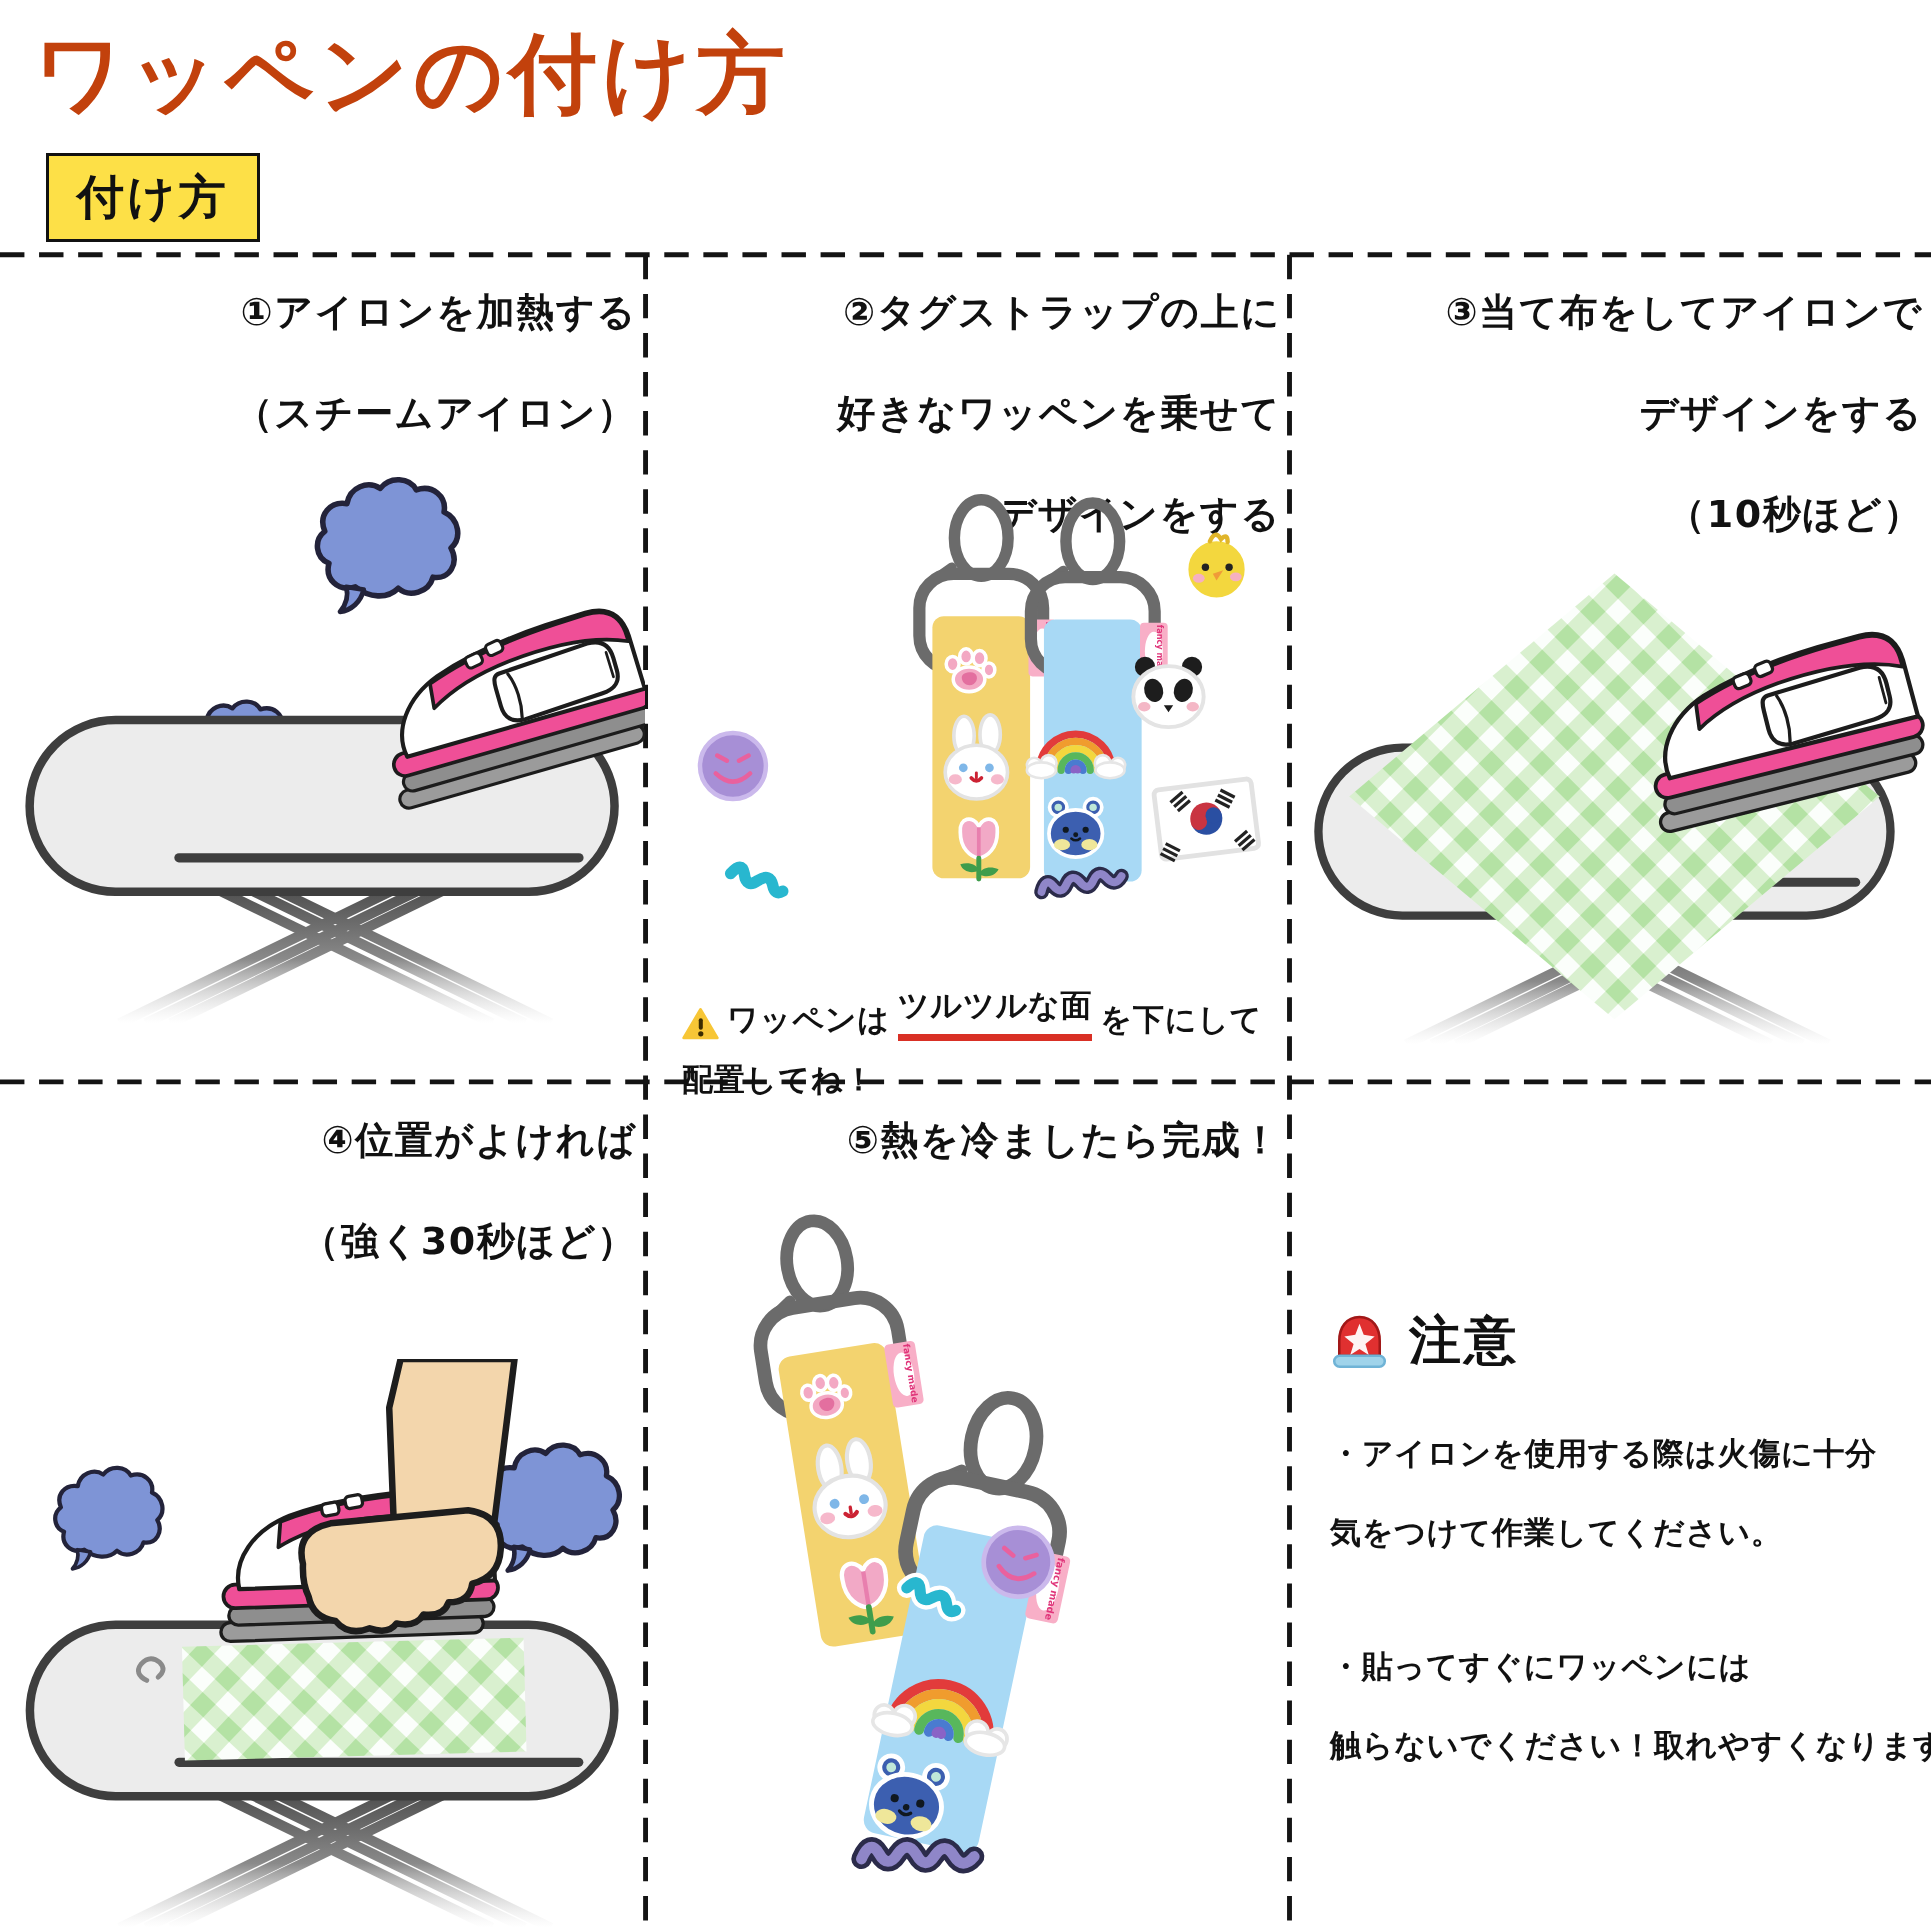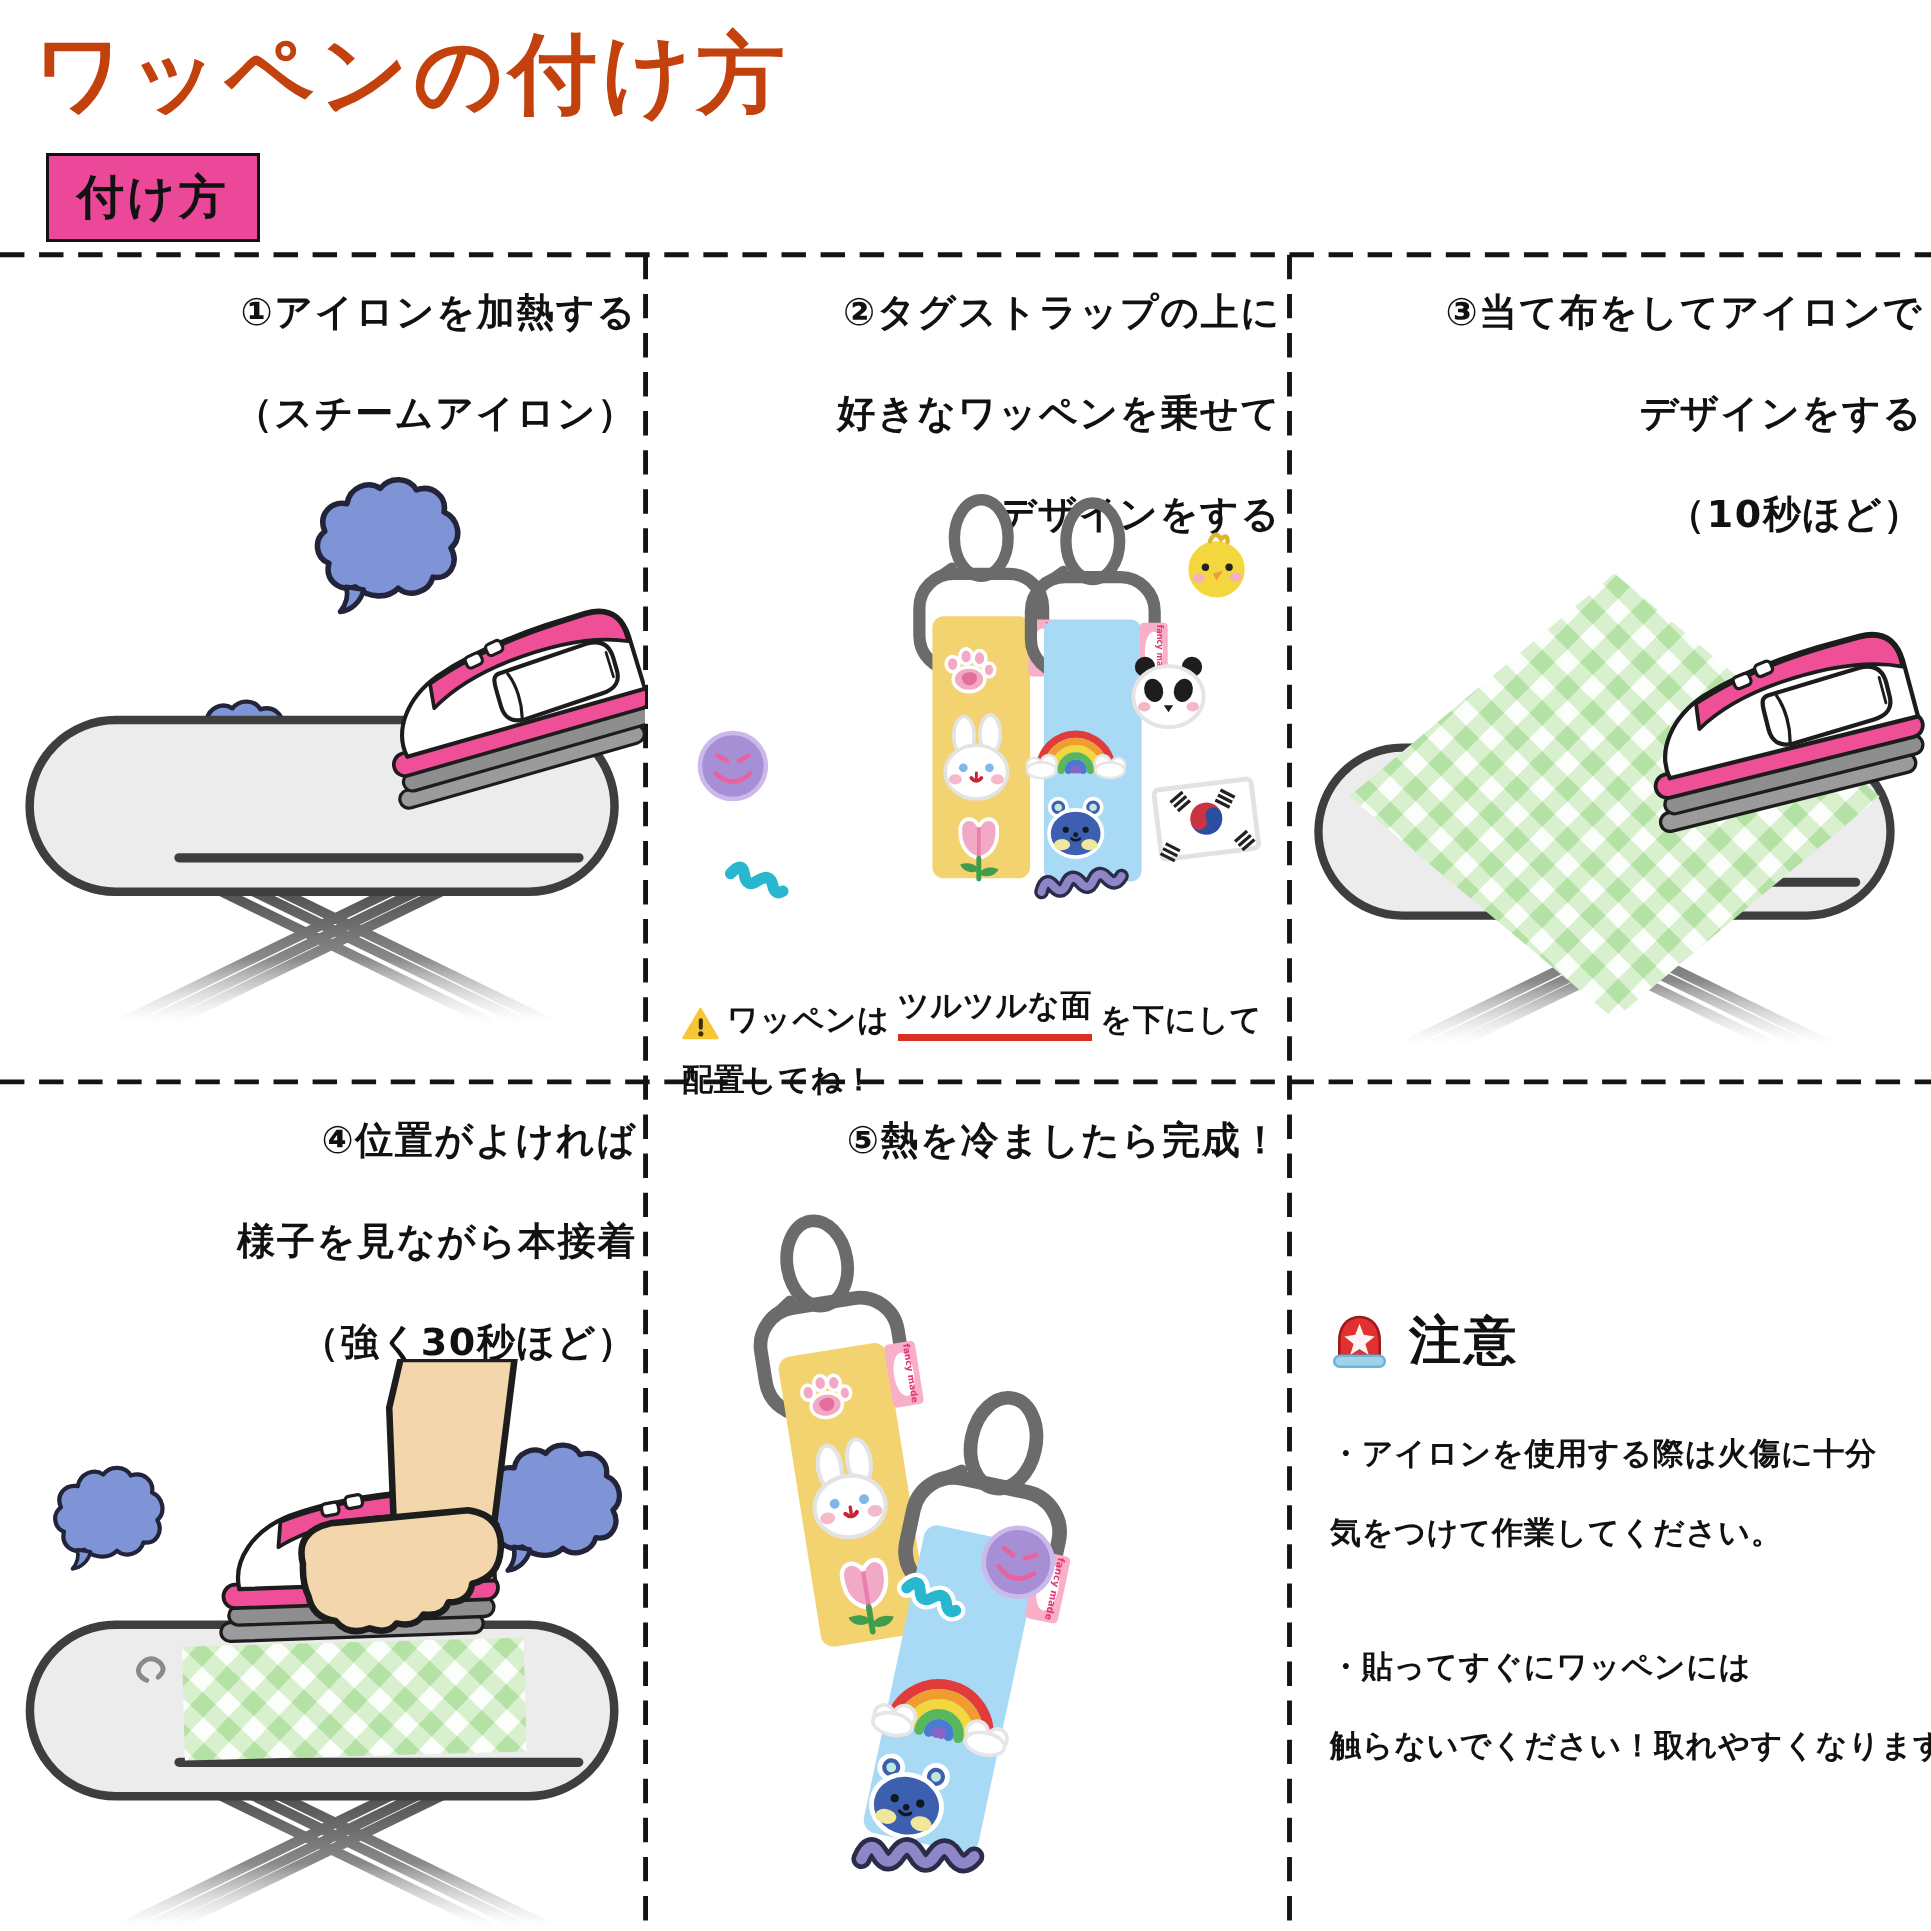--- a/index.html
+++ b/index.html
@@ -9,21 +9,21 @@
     position:relative;
   }
   .page{position:absolute;inset:0;}
   .title{
     position:absolute;left:34px;top:14.7px;
     font-size:88px;font-weight:900;letter-spacing:4.9px;color:#c2410c;
   }
   .badge{
     position:absolute;left:46px;top:153px;
     border:3.3px solid #111;padding:9.8px 28px;
-    font-size:47px;font-weight:800;letter-spacing:3.3px;background:#ec4899;
+    font-size:47px;font-weight:800;letter-spacing:3.3px;background:#fde047;
   }
   .gridlines{position:absolute;left:0;top:0;pointer-events:none;}
   .panel{position:absolute;}
   .p1{left:0;top:254px;width:645px;height:828px;}
   .p2{left:645px;top:254px;width:644px;height:828px;}
   .p3{left:1289px;top:254px;width:642px;height:828px;}
   .p4{left:0;top:1082px;width:645px;height:849px;}
   .p5{left:645px;top:1082px;width:644px;height:849px;}
   .p6{left:1289px;top:1082px;width:642px;height:849px;}
   .heading{position:absolute;left:37px;top:33px;right:8.1px;text-align:right;}
@@ -340,21 +340,20 @@
       <polygon points="400,62 726,336 400,610 74,336" fill="url(#ging)"></polygon>
       <g transform="translate(400,180) scale(0.58) rotate(-14)">
         <use href="#sym-iron" width="620" height="400"></use>
       </g>
     </svg>
   </div>
 
   <div class="panel p4">
     <div class="heading">
       <div class="h-line">④位置がよければ</div>
-      <div class="h-line">様子を見ながら本接着</div>
       <div class="h-line">（強く30秒ほど）</div>
     </div>
     <svg class="illus" style="top:277px" width="645" height="572" viewBox="0 0 792 703">
       <use href="#sym-cloud" x="60" y="125" width="150" height="140"></use>
       <use href="#sym-cloud" x="588" y="95" width="186" height="174"></use>
       <g transform="translate(25,300) scale(0.95)">
         <use href="#sym-board" width="780" height="420"></use>
       </g>
       <path d="M180,395 q-16,-8 -7,-20 q11,-12 23,-2 q9,9 -2,18" fill="none" stroke="#8a8a8a" stroke-width="6" stroke-linecap="round"></path>
       <rect x="225" y="348" width="420" height="140" fill="url(#ging)" transform="rotate(-1.5 435 418)"></rect>

